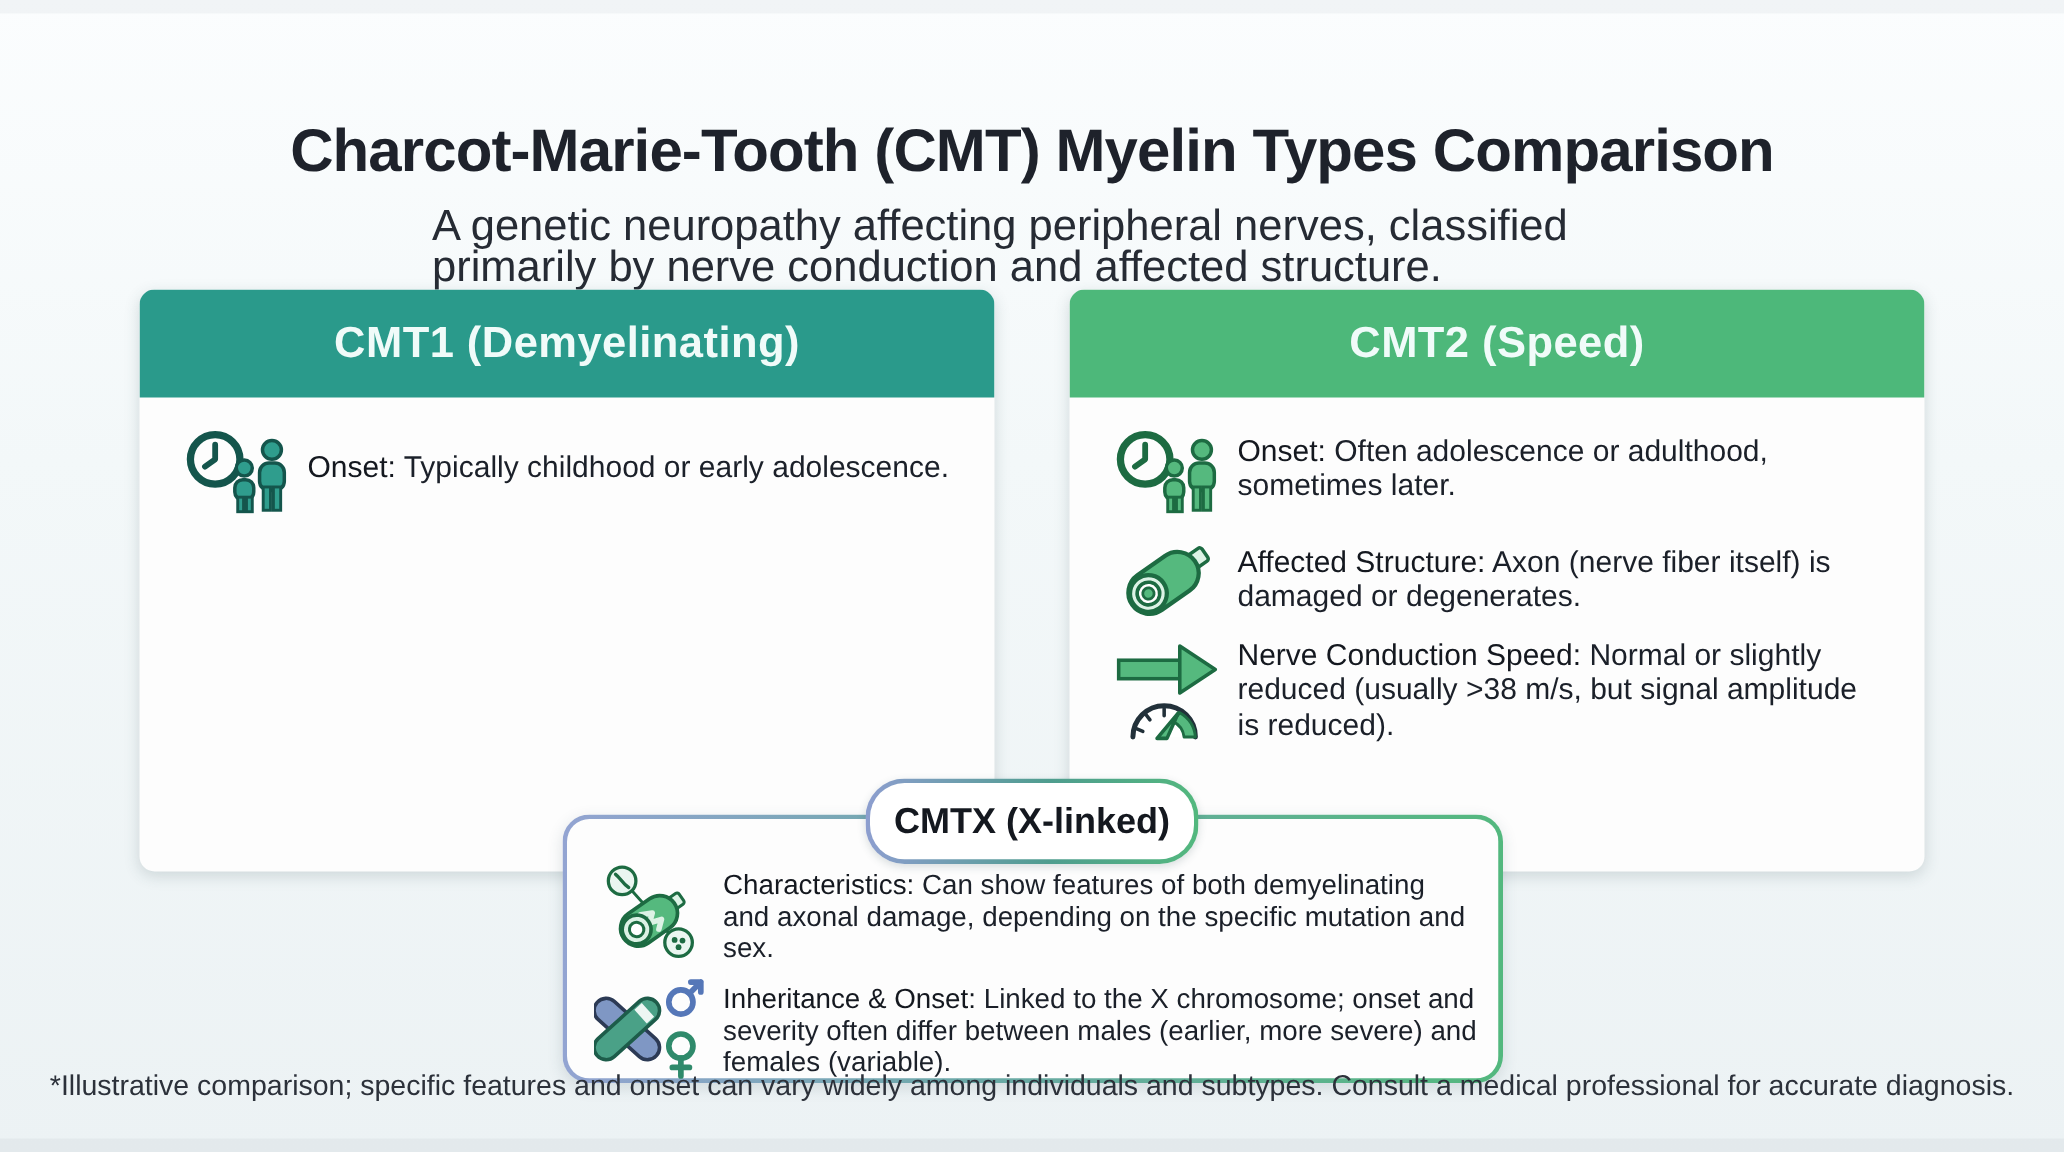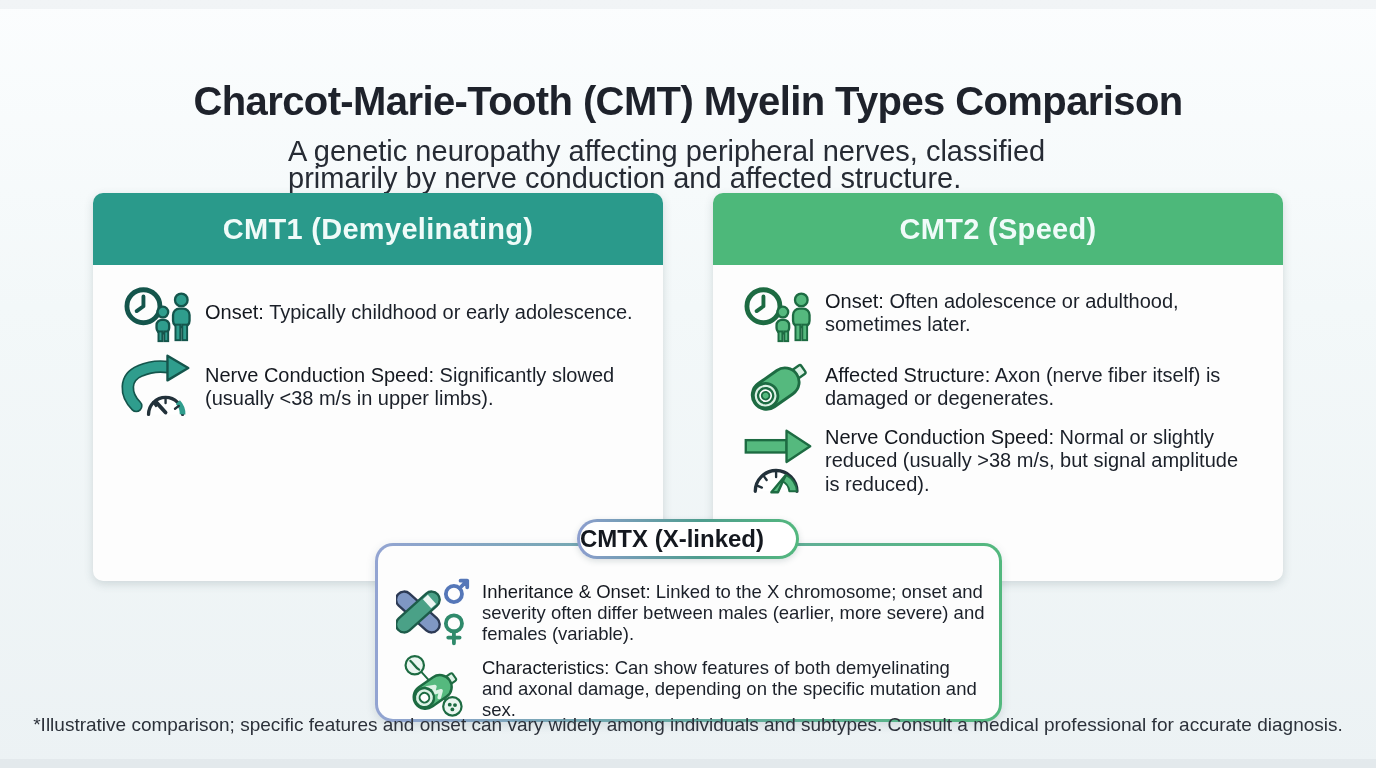--- a/index.html
+++ b/index.html
@@ -57,25 +57,25 @@
 
   
   .cmtx-box {
     position:absolute; left:375px; top:543px; width:627px; height:179px;
     border-radius:18px; border:3.5px solid transparent;
     background:linear-gradient(#fdfdfd,#fdfdfd) padding-box,
                linear-gradient(90deg,#93a4d2 0%, #6aa9a6 45%, #53b87e 100%) border-box;
     box-shadow:0 3px 10px rgba(50,75,85,.15);
   }
   .cmtx-pill {
-    position:absolute; left:577px; top:519px; width:222px; height:40px; z-index:4;
+    position:absolute; left:577px; top:519px; width:222px; height:57px; z-index:4;
     border-radius:26px; border:3.5px solid transparent;
     background:linear-gradient(#ffffff,#ffffff) padding-box,
                linear-gradient(90deg,#8d9ecf 0%, #4f9d8f 55%, #53b87e 100%) border-box;
-    display:flex; align-items:center; justify-content:flex-start;
+    display:flex; align-items:center; justify-content:center;
     font-size:24px; font-weight:700; color:#14181f;
     box-shadow:0 2px 6px rgba(50,75,85,.18);
   }
   .cmtx-body { padding:29px 14px 0 8px; }
   .cmtx-row { display:flex; align-items:center; min-height:66px; margin-bottom:4px; }
   .cmtx-row .row-icon { flex:0 0 96px; }
   .cmtx-row .row-text { font-size:18.5px; line-height:21px; max-width:505px; }
 
   .footnote {
     position:absolute; bottom:13px; left:0; width:100%;
@@ -111,37 +111,20 @@
             <rect x="65" y="46" width="5" height="16" style="fill:var(--main);stroke:var(--dark);stroke-width:2"></rect>
           </svg>
         </span>
         <p class="row-text">
           <b>Onset:</b>
           <span>Typically childhood or early adolescence.</span>
         </p>
       </div>
 
 
-      <div class="feature-row">
-        <span class="row-icon icon-teal">
-          <svg width="76" height="70" viewBox="0 0 80 74">
-            <path d="M17 57 C5 45 4 27 21 20 C31 15.5 41 14.5 51 16" style="fill:none;stroke:var(--dark);stroke-width:13.5;stroke-linecap:round"></path>
-            <path d="M17 57 C5 45 4 27 21 20 C31 15.5 41 14.5 51 16" style="fill:none;stroke:var(--main);stroke-width:10;stroke-linecap:round"></path>
-            <polygon points="50,4 72,17 50,30" style="fill:var(--main);stroke:var(--dark);stroke-width:2.5;stroke-linejoin:round"></polygon>
-            <path d="M30 66 A18 18 0 0 1 66 66" style="fill:#ffffff;stroke:#22313a;stroke-width:3.5;stroke-linecap:round"></path>
-            <path d="M61 53 A18 18 0 0 1 66 66" style="fill:none;stroke:var(--main);stroke-width:6"></path>
-            <path d="M48 49 v5 M35 53 l3 4 M62 57 l-4 3" style="stroke:#22313a;stroke-width:2.5;stroke-linecap:round"></path>
-            <path d="M48 64 L38 53" style="stroke:#22313a;stroke-width:4;stroke-linecap:round"></path>
-          </svg>
-        </span>
-        <p class="row-text">
-          <b>Nerve Conduction Speed:</b>
-          <span>Significantly slowed (usually &lt;38 m/s in upper limbs).</span>
-        </p>
-      </div>
 
     </div>
   </section>
 
   <section class="card cmt2">
     <header class="card-header">
       <span>CMT2 (Speed)</span>
     </header>
     <div class="card-body">
 
@@ -203,38 +186,20 @@
 
     </div>
   </section>
 
   <div class="cmtx-pill">
     <span>CMTX (X-linked)</span>
   </div>
 
   <section class="cmtx-box">
     <div class="cmtx-body">
-
-      <div class="cmtx-row">
-        <span class="row-icon">
-          <svg width="76" height="74" viewBox="0 0 80 78">
-            <rect x="-5" y="30.5" width="56" height="17" rx="8.5" transform="rotate(42 23 39)" style="fill:#7f97c4;stroke:#2c3a55;stroke-width:2.5"></rect>
-            <rect x="-5" y="30.5" width="56" height="17" rx="8.5" transform="rotate(-42 23 39)" style="fill:#4aa187;stroke:#1d5c4a;stroke-width:2.5"></rect>
-            <rect x="36" y="32.5" width="7" height="13" transform="rotate(-42 23 39)" style="fill:#ffffff;opacity:.9"></rect>
-            <circle cx="61" cy="20" r="8.5" style="fill:none;stroke:#5577b8;stroke-width:4"></circle>
-            <path d="M67 14 L75 6 M68 6 H75 V13" style="fill:none;stroke:#5577b8;stroke-width:4;stroke-linecap:round;stroke-linejoin:round"></path>
-            <circle cx="61" cy="51" r="8.5" style="fill:none;stroke:#2f8a6b;stroke-width:4"></circle>
-            <path d="M61 59.5 V72 M55 66 H67" style="fill:none;stroke:#2f8a6b;stroke-width:4;stroke-linecap:round"></path>
-          </svg>
-        </span>
-        <p class="row-text">
-          <b>Inheritance &amp; Onset:</b>
-          <span>Linked to the X chromosome; onset and severity often differ between males (earlier, more severe) and females (variable).</span>
-        </p>
-      </div>
 
       <div class="cmtx-row">
         <span class="row-icon icon-green">
           <svg width="72" height="70" viewBox="0 0 80 80">
             <path d="M25 21 L34 31 M54 54 L46 47" style="stroke:#1d6b42;stroke-width:2.2"></path>
             <g transform="rotate(-35 40 44)">
               <rect x="57" y="38" width="12" height="10" rx="2" style="fill:var(--light);stroke:var(--dark);stroke-width:2.3"></rect>
               <rect x="15" y="30" width="47" height="27" rx="13.5" style="fill:var(--main);stroke:var(--dark);stroke-width:2.8"></rect>
               <path d="M36 36 l8 4 -6 5 9 3 -6 5" style="fill:none;stroke:var(--light);stroke-width:4.2;stroke-linejoin:round;stroke-linecap:round"></path>
               <circle cx="27" cy="43.5" r="11" style="fill:var(--light);stroke:var(--dark);stroke-width:2.8"></circle>
@@ -247,18 +212,36 @@
             <circle cx="64" cy="59.5" r="2.2" style="fill:var(--dark)"></circle>
             <circle cx="61" cy="64.5" r="2.2" style="fill:var(--dark)"></circle>
           </svg>
         </span>
         <p class="row-text">
           <b>Characteristics:</b>
           <span>Can show features of both demyelinating and axonal damage, depending on the specific mutation and sex.</span>
         </p>
       </div>
 
+      <div class="cmtx-row">
+        <span class="row-icon">
+          <svg width="76" height="74" viewBox="0 0 80 78">
+            <rect x="-5" y="30.5" width="56" height="17" rx="8.5" transform="rotate(42 23 39)" style="fill:#7f97c4;stroke:#2c3a55;stroke-width:2.5"></rect>
+            <rect x="-5" y="30.5" width="56" height="17" rx="8.5" transform="rotate(-42 23 39)" style="fill:#4aa187;stroke:#1d5c4a;stroke-width:2.5"></rect>
+            <rect x="36" y="32.5" width="7" height="13" transform="rotate(-42 23 39)" style="fill:#ffffff;opacity:.9"></rect>
+            <circle cx="61" cy="20" r="8.5" style="fill:none;stroke:#5577b8;stroke-width:4"></circle>
+            <path d="M67 14 L75 6 M68 6 H75 V13" style="fill:none;stroke:#5577b8;stroke-width:4;stroke-linecap:round;stroke-linejoin:round"></path>
+            <circle cx="61" cy="51" r="8.5" style="fill:none;stroke:#2f8a6b;stroke-width:4"></circle>
+            <path d="M61 59.5 V72 M55 66 H67" style="fill:none;stroke:#2f8a6b;stroke-width:4;stroke-linecap:round"></path>
+          </svg>
+        </span>
+        <p class="row-text">
+          <b>Inheritance &amp; Onset:</b>
+          <span>Linked to the X chromosome; onset and severity often differ between males (earlier, more severe) and females (variable).</span>
+        </p>
+      </div>
+
     </div>
   </section>
 
   <p class="footnote">*Illustrative comparison; specific features and onset can vary widely among individuals and subtypes. Consult a medical professional for accurate diagnosis.</p>
 
 </div>
 
 </body></html>

